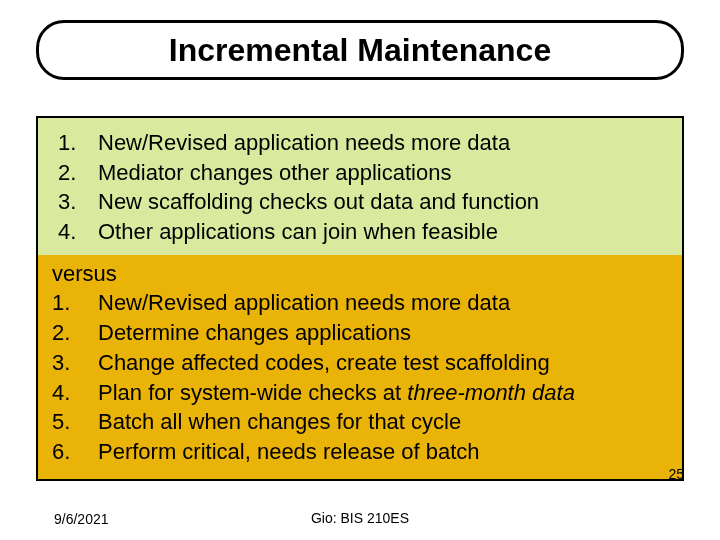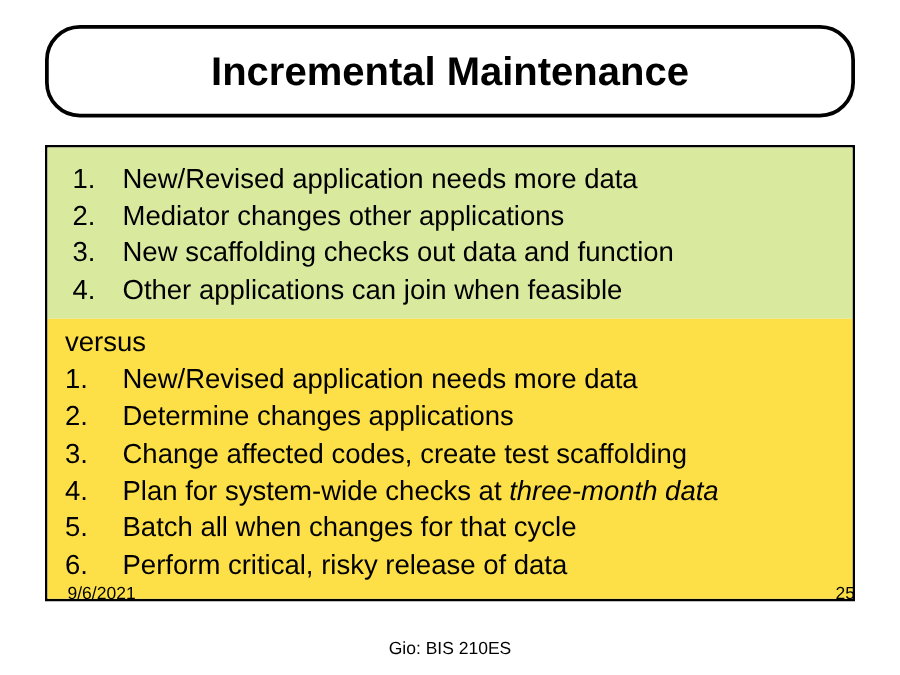--- a/index.html
+++ b/index.html
@@ -7,21 +7,21 @@
   body {
     background: #fff;
     font-family: Arial, Helvetica, sans-serif;
     position: relative;
   }
   .title-box {
     position: absolute;
     left: 36px;
     top: 20px;
     width: 648px;
-    height: 74px;
+    height: 60px;
     border: 3px solid #000;
     border-radius: 28px;
     display: flex;
     align-items: center;
     justify-content: center;
   }
   .title-text {
     font-size: 32px;
     font-weight: bold;
     color: #000;
@@ -32,21 +32,21 @@
     top: 116px;
     width: 648px;
     border: 2px solid #000;
     background: #fff;
   }
   .top-list {
     background: #d9ea9f;
     padding: 10px 14px 8px 14px;
   }
   .bottom-section {
-    background: #fde047;
+    background: #eab308;
     padding: 4px 14px 12px 14px;
   }
   .row {
     display: flex;
     font-size: 22px;
     line-height: 1.35;
     color: #000;
   }
   .num {
     width: 46px;
@@ -65,21 +65,21 @@
   .footer {
     position: absolute;
     left: 0;
     bottom: 14px;
     width: 720px;
     display: flex;
     align-items: baseline;
     font-size: 14px;
     color: #000;
   }
-  .footer-left { position: absolute; left: 54px; }
+  .footer-left { position: absolute; left: 54px; margin-top: 45px; }
   .footer-center { width: 100%; text-align: center; margin-top: 44px; }
   .footer-right { position: absolute; right: 36px; margin-left: 12px; }
 </style>
 </head>
 <body>
 
 <div class="title-box">
   <div class="title-text">Incremental Maintenance</div>
 </div>
 
@@ -119,21 +119,21 @@
     <div class="row">
       <span class="num">4.</span>
       <span class="item-text"><span>Plan for system-wide checks at </span><span class="italic">three-month data</span></span>
     </div>
     <div class="row">
       <span class="num">5.</span>
       <span class="item-text">Batch all when changes for that cycle</span>
     </div>
     <div class="row">
       <span class="num">6.</span>
-      <span class="item-text">Perform critical, risky release of data</span>
+      <span class="item-text">Perform critical, needs release of batch</span>
     </div>
   </div>
 </div>
 
 <div class="footer">
   <span class="footer-left">9/6/2021</span>
   <span class="footer-center">Gio: BIS 210ES</span>
   <span class="footer-right">25</span>
 </div>
 

